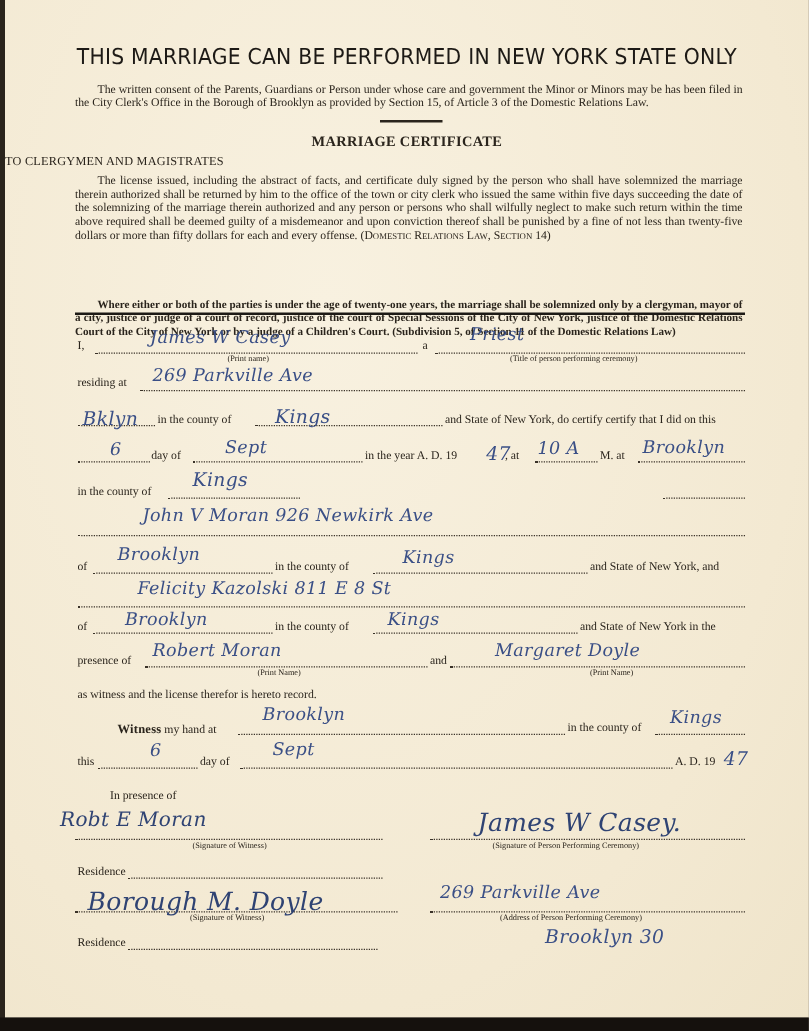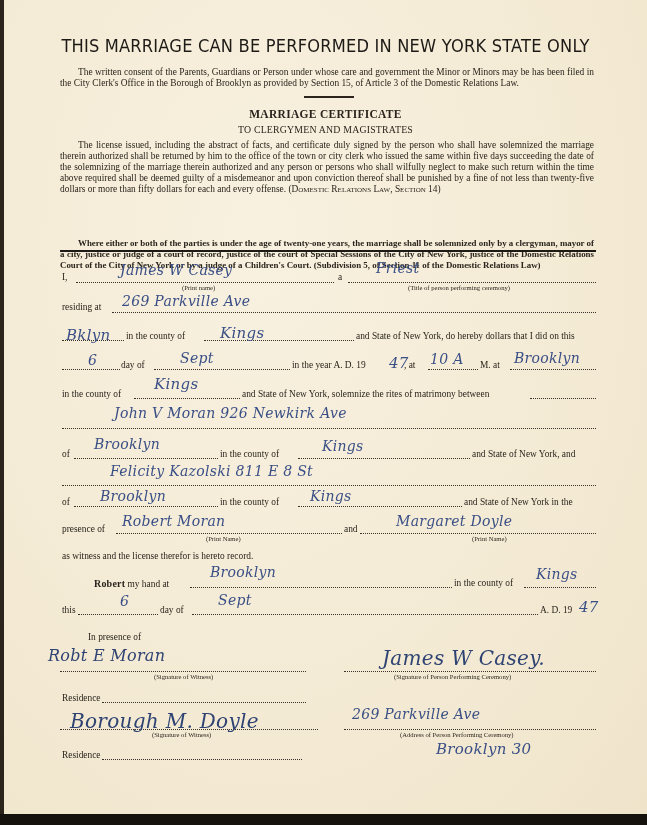--- a/index.html
+++ b/index.html
@@ -19,21 +19,21 @@
   .title {
     left: 0; width: 643px; top: 36px; text-align: center;
     font-family: "DejaVu Sans", sans-serif; font-size: 17.5px; letter-spacing: 0.2px;
     color: #1d1a16; transform: scaleX(0.93); transform-origin: center;
   }
   .para { font-size: 9.4px; line-height: 11px; text-align: justify; }
   .para p { margin: 0; text-indent: 18px; }
   .consent { left: 56px; width: 534px; top: 67px; }
   .rule-short { left: 300px; width: 50px; top: 96px; height: 2px; background: #2a241c; }
   .h-cert { left: 0; width: 643px; top: 108px; text-align: center; font-weight: bold; font-size: 11.5px; letter-spacing: 0.3px; }
-  .h-sub { left: 0; width: 643px; top: 124px; text-align: center; font-size: 9.8px; letter-spacing: 0.2px; }
+  .h-sub { left: 0; width: 643px; top: 124px; text-align: left; font-size: 9.8px; letter-spacing: 0.2px; }
   .license { left: 56px; width: 534px; top: 140px; }
   .where { left: 56px; width: 534px; top: 206px; font-weight: bold; font-size: 8.9px; margin-top: 32px; }
   .rule-thick { left: 56px; width: 536px; top: 250px; height: 2px; background: #1d1a16; }
   .sc { font-variant: small-caps; }
 
   .line { position: absolute; border-bottom: 1px dotted #3a3228; height: 0; }
   .lbl { position: absolute; font-size: 9.4px; white-space: nowrap; }
   .cap { position: absolute; font-size: 6.6px; white-space: nowrap; }
   .hw {
     position: absolute; white-space: nowrap;
@@ -79,40 +79,39 @@
 
   <span class="lbl" style="left:58px;top:302px">residing at</span>
   <div class="line" style="left:108px;top:312px;width:484px"></div>
   <span class="hw big" style="left:118px;top:293px">269 Parkville Ave</span>
 
   <div class="line" style="left:58px;top:340px;width:62px"></div>
   <span class="hw" style="left:62px;top:326px">Bklyn</span>
   <span class="lbl" style="left:122px;top:331px">in the county of</span>
   <div class="line" style="left:200px;top:340px;width:150px"></div>
   <span class="hw" style="left:216px;top:324px">Kings</span>
-  <span class="lbl" style="left:352px;top:331px">and State of New York, do hereby dollars that I did on this</span>
+  <span class="lbl" style="left:352px;top:331px">and State of New York, do certify certify that I did on this</span>
 
   <div class="line" style="left:58px;top:369px;width:58px"></div>
   <span class="hw big" style="left:84px;top:352px">6</span>
   <span class="lbl" style="left:117px;top:360px">day of</span>
   <div class="line" style="left:150px;top:369px;width:136px"></div>
   <span class="hw big" style="left:176px;top:350px">Sept</span>
   <span class="lbl" style="left:288px;top:360px">in the year A. D. 19</span>
   <span class="hw" style="left:385px;top:354px">47</span>
   <span class="lbl" style="left:400px;top:360px">, at</span>
   <div class="line" style="left:424px;top:369px;width:50px"></div>
   <span class="hw big" style="left:426px;top:351px">10 A</span>
   <span class="lbl" style="left:476px;top:360px">M. at</span>
   <div class="line" style="left:506px;top:369px;width:86px"></div>
   <span class="hw big" style="left:510px;top:350px">Brooklyn</span>
 
   <span class="lbl" style="left:58px;top:389px">in the county of</span>
   <div class="line" style="left:130px;top:398px;width:106px"></div>
   <span class="hw" style="left:150px;top:375px">Kings</span>
-  <span class="lbl" style="left:238px;top:389px">and State of New York, solemnize the rites of matrimony between</span>
   <div class="line" style="left:526px;top:398px;width:66px"></div>
 
   <div class="line" style="left:58px;top:428px;width:534px"></div>
   <span class="hw big" style="left:110px;top:405px">John V Moran   926 Newkirk Ave</span>
 
   <span class="lbl" style="left:58px;top:449px">of</span>
   <div class="line" style="left:70px;top:458px;width:144px"></div>
   <span class="hw big" style="left:90px;top:436px">Brooklyn</span>
   <span class="lbl" style="left:216px;top:449px">in the county of</span>
   <div class="line" style="left:294px;top:458px;width:172px"></div>
@@ -134,21 +133,21 @@
   <div class="line" style="left:112px;top:533px;width:226px"></div>
   <span class="hw big" style="left:118px;top:513px">Robert Moran</span>
   <span class="cap" style="left:202px;top:535px">(Print Name)</span>
   <span class="lbl" style="left:340px;top:524px">and</span>
   <div class="line" style="left:356px;top:533px;width:236px"></div>
   <span class="hw big" style="left:392px;top:513px">Margaret Doyle</span>
   <span class="cap" style="left:468px;top:535px">(Print Name)</span>
 
   <span class="lbl" style="left:58px;top:551px">as witness and the license therefor is hereto record.</span>
 
-  <span class="lbl" style="left:90px;top:578px"><span class="witness-gothic">Robert</span> <span>my hand at</span></span>
+  <span class="lbl" style="left:90px;top:578px"><span class="witness-gothic">Witness</span> <span>my hand at</span></span>
   <div class="line" style="left:186px;top:587px;width:262px"></div>
   <span class="hw big" style="left:206px;top:564px">Brooklyn</span>
   <span class="lbl" style="left:450px;top:578px">in the county of</span>
   <div class="line" style="left:520px;top:587px;width:72px"></div>
   <span class="hw big" style="left:532px;top:566px">Kings</span>
 
   <span class="lbl" style="left:58px;top:605px">this</span>
   <div class="line" style="left:74px;top:614px;width:80px"></div>
   <span class="hw big" style="left:116px;top:593px">6</span>
   <span class="lbl" style="left:156px;top:605px">day of</span>

